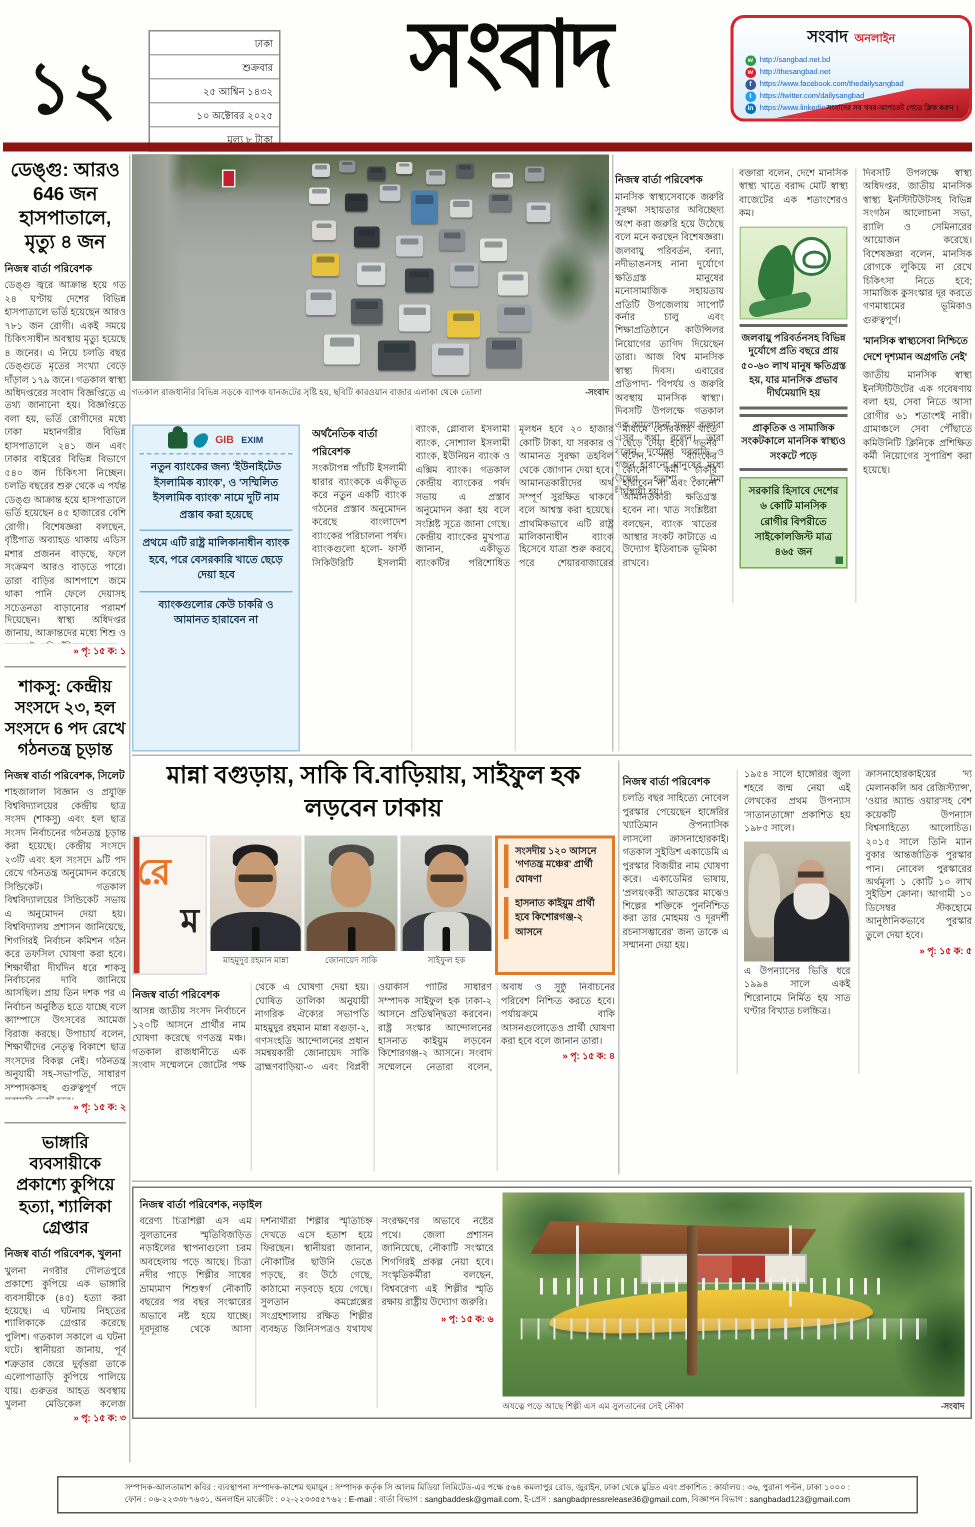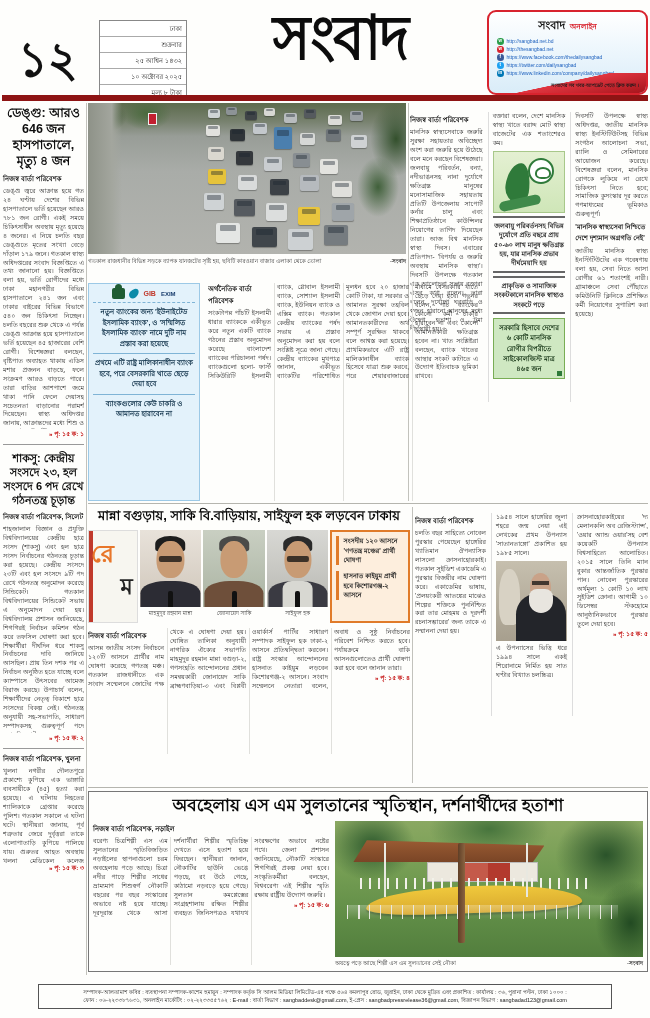--- a/index.html
+++ b/index.html
@@ -10,21 +10,21 @@
   
   .pagenum { position:absolute; left:18px; top:24px; font-size:46px; font-weight:900; color:#111; transform:scaleY(1.05); }
   .datebox { position:absolute; left:99px; top:20px; width:88px; border:1px solid #888; background:#fff; }
   .datebox .row { font-size:6.6px; text-align:right; padding:1.5px 4px; border-bottom:1px solid #aaa; color:#222; }
   .datebox .row:last-child { border-bottom:none; }
   .logo-wrap { position:absolute; left:200px; top:8px; width:280px; text-align:center; }
   .tagline { display:flex; justify-content:center; align-items:center; gap:4px; font-size:8px; font-weight:bold; letter-spacing:4px; color:#222; }
   .tagline .badge { display:inline-block; width:13px; height:13px; background:#cc1122; border-radius:50%; color:#fff; font-size:6.5px; line-height:13px; letter-spacing:0; text-align:center; flex:0 0 auto; }
   .logo { font-size:57px; font-weight:900; letter-spacing:-2px; line-height:1.0; color:#0c0c0c; transform:scaleY(1.08); margin-top:1px; }
 
-  .onlinebox { position:absolute; left:487px; top:10px; width:161px; height:85px; border:2px solid #d8232e; border-radius:9px; background:linear-gradient(180deg,#ffffff 0%,#eaf5fc 55%,#d9ecf8 100%); overflow:hidden; }
+  .onlinebox { position:absolute; left:487px; top:10px; width:161px; height:71px; border:2px solid #d8232e; border-radius:9px; background:linear-gradient(180deg,#ffffff 0%,#eaf5fc 55%,#d9ecf8 100%); overflow:hidden; }
   .onlinebox .ob-title { text-align:center; margin-top:3px; }
   .onlinebox .ob-title .t1 { font-size:11px; font-weight:900; color:#111; }
   .onlinebox .ob-title .t2 { font-size:7.5px; font-weight:bold; color:#d8232e; }
   .oblinks { margin:2px 0 0 8px; }
   .oblink { display:flex; align-items:center; gap:3px; margin-bottom:1.5px; }
   .oblink .ic { width:6.5px; height:6.5px; border-radius:50%; flex:0 0 auto; color:#fff; font-size:4.5px; line-height:6.5px; text-align:center; font-weight:bold; }
   .ic-globe { background:#2a9d4a; }
   .ic-globe2 { background:#d8232e; }
   .ic-fb { background:#3b5998; }
   .ic-tw { background:#1da1f2; }
@@ -95,21 +95,21 @@
   .lg-txt1 { font-size:7px; font-weight:900; color:#c0392b; }
   .lg-txt2 { font-size:6px; font-weight:900; color:#1a3e6e; }
   .bank-side .sb { font-size:7px; font-weight:bold; text-align:center; line-height:1.5; color:#10324a; padding:4px 1px; }
   .bank-side .sb + .sb { border-top:1px solid #7fb4d6; }
   .bank-body { margin-left:8px; width:270px; height:218px; overflow:hidden;
     column-count:4; column-gap:6px; column-rule:1px solid #e0e0dc; }
   .bank-body .by { margin-top:0; }
 
   
   .election { position:absolute; left:88px; top:507px; width:322px; }
-  .election h2 { font-size:13px; font-weight:800; text-align:center; line-height:1.4; color:#0b0b0b; }
+  .election h2 { font-size:16px; font-weight:800; text-align:center; line-height:1.4; color:#0b0b0b; }
   .e-row { display:flex; gap:2px; margin-top:5px; height:93px; }
   .e-graphic { width:50px; background:#f7f6f0; border:1px solid #ddd; position:relative; overflow:hidden; }
   .e-graphic .g1 { position:absolute; left:2px; top:4px; font-size:24px; font-weight:900; color:#e8762a; }
   .e-graphic .g2 { position:absolute; right:4px; bottom:16px; font-size:22px; font-weight:900; color:#222; }
   .e-graphic .gbar { position:absolute; left:0; top:0; width:4px; height:100%; background:#c0392b; }
   .pwrap { width:62px; display:flex; flex-direction:column; }
   .portrait { position:relative; height:77px; overflow:hidden; }
   .p-head { position:absolute; left:50%; top:14%; width:44%; height:48%; transform:translateX(-50%); background:#c89b74; border-radius:48% 48% 46% 46%; }
   .p-hair { position:absolute; left:50%; top:8%; width:48%; height:20%; transform:translateX(-50%); background:#1d1d1d; border-radius:50% 50% 20% 20%; }
   .p-glass { position:absolute; left:50%; top:34%; width:36%; height:7%; transform:translateX(-50%); background:rgba(15,15,15,.75); border-radius:2px; }
@@ -224,20 +224,21 @@
       <div class="bd">ডেঙ্গু জ্বরে আক্রান্ত হয়ে গত ২৪ ঘণ্টায় দেশের বিভিন্ন হাসপাতালে ভর্তি হয়েছেন আরও ৭৮১ জন রোগী। একই সময়ে চিকিৎসাধীন অবস্থায় মৃত্যু হয়েছে ৪ জনের। এ নিয়ে চলতি বছর ডেঙ্গুতে মৃতের সংখ্যা বেড়ে দাঁড়াল ১৭৯ জনে। গতকাল স্বাস্থ্য অধিদপ্তরের সংবাদ বিজ্ঞপ্তিতে এ তথ্য জানানো হয়। বিজ্ঞপ্তিতে বলা হয়, ভর্তি রোগীদের মধ্যে ঢাকা মহানগরীর বিভিন্ন হাসপাতালে ২৪১ জন এবং ঢাকার বাইরের বিভিন্ন বিভাগে ৫৪০ জন চিকিৎসা নিচ্ছেন। চলতি বছরের শুরু থেকে এ পর্যন্ত ডেঙ্গু আক্রান্ত হয়ে হাসপাতালে ভর্তি হয়েছেন ৪৫ হাজারের বেশি রোগী। বিশেষজ্ঞরা বলছেন, বৃষ্টিপাত অব্যাহত থাকায় এডিস মশার প্রজনন বাড়ছে, ফলে সংক্রমণ আরও বাড়তে পারে। তারা বাড়ির আশপাশে জমে থাকা পানি ফেলে দেয়াসহ সচেতনতা বাড়ানোর পরামর্শ দিয়েছেন। স্বাস্থ্য অধিদপ্তর জানায়, আক্রান্তদের মধ্যে শিশু ও বয়স্করাই বেশি ঝুঁকিতে রয়েছেন।</div>
       <div class="marker">» পৃ: ১৫ ক: ১</div>
     </div>
     <div class="la la2">
       <h3>শাকসু: কেন্দ্রীয় সংসদে ২৩, হল সংসদে 6 পদ রেখে গঠনতন্ত্র চূড়ান্ত</h3>
       <div class="by">নিজস্ব বার্তা পরিবেশক, সিলেট</div>
       <div class="bd">শাহজালাল বিজ্ঞান ও প্রযুক্তি বিশ্ববিদ্যালয়ের কেন্দ্রীয় ছাত্র সংসদ (শাকসু) এবং হল ছাত্র সংসদ নির্বাচনের গঠনতন্ত্র চূড়ান্ত করা হয়েছে। কেন্দ্রীয় সংসদে ২৩টি এবং হল সংসদে ৯টি পদ রেখে গঠনতন্ত্র অনুমোদন করেছে সিন্ডিকেট। গতকাল বিশ্ববিদ্যালয়ের সিন্ডিকেট সভায় এ অনুমোদন দেয়া হয়। বিশ্ববিদ্যালয় প্রশাসন জানিয়েছে, শিগগিরই নির্বাচন কমিশন গঠন করে তফসিল ঘোষণা করা হবে। শিক্ষার্থীরা দীর্ঘদিন ধরে শাকসু নির্বাচনের দাবি জানিয়ে আসছিল। প্রায় তিন দশক পর এ নির্বাচন অনুষ্ঠিত হতে যাচ্ছে বলে ক্যাম্পাসে উৎসবের আমেজ বিরাজ করছে। উপাচার্য বলেন, শিক্ষার্থীদের নেতৃত্ব বিকাশে ছাত্র সংসদের বিকল্প নেই। গঠনতন্ত্র অনুযায়ী সহ-সভাপতি, সাধারণ সম্পাদকসহ গুরুত্বপূর্ণ পদে সরাসরি ভোট হবে।</div>
       <div class="marker">» পৃ: ১৫ ক: ২</div>
     </div>
     <div class="la la3">
+      <h3>ভাঙ্গারি ব্যবসায়ীকে প্রকাশ্যে কুপিয়ে হত্যা, শ্যালিকা গ্রেপ্তার</h3>
       <div class="by">নিজস্ব বার্তা পরিবেশক, খুলনা</div>
       <div class="bd">খুলনা নগরীর দৌলতপুরে প্রকাশ্যে কুপিয়ে এক ভাঙ্গারি ব্যবসায়ীকে (৪৫) হত্যা করা হয়েছে। এ ঘটনায় নিহতের শ্যালিকাকে গ্রেপ্তার করেছে পুলিশ। গতকাল সকালে এ ঘটনা ঘটে। স্থানীয়রা জানায়, পূর্ব শত্রুতার জেরে দুর্বৃত্তরা তাকে এলোপাতাড়ি কুপিয়ে পালিয়ে যায়। গুরুতর আহত অবস্থায় খুলনা মেডিকেল কলেজ হাসপাতালে নেয়া হলে কর্তব্যরত চিকিৎসক তাকে মৃত ঘোষণা করেন। পুলিশ জানায়, হত্যার কারণ উদঘাটনে তদন্ত চলছে এবং জড়িতদের গ্রেপ্তারে অভিযান অব্যাহত রয়েছে।</div>
       <div class="marker">» পৃ: ১৫ ক: ৩</div>
     </div>
   </div>
 
   <div class="traffic" id="trafficPhoto">
     <div class="trees-l"></div>
     <div class="wall"></div>
     <div class="trees-r"></div>
@@ -395,21 +396,20 @@
         <div class="bd">এ উপন্যাসের ভিত্তি ধরে ১৯৯৪ সালে একই শিরোনামে নির্মিত হয় সাত ঘণ্টার বিখ্যাত চলচ্চিত্র।</div>
       </div>
       <div class="n-col">
         <div class="bd">ক্রাসনাহোরকাইয়ের 'দ্য মেলানকলি অব রেজিস্ট্যান্স', 'ওয়ার অ্যান্ড ওয়ার'সহ বেশ কয়েকটি উপন্যাস বিশ্বসাহিত্যে আলোচিত। ২০১৫ সালে তিনি ম্যান বুকার আন্তর্জাতিক পুরস্কার পান। নোবেল পুরস্কারের অর্থমূল্য ১ কোটি ১০ লাখ সুইডিশ ক্রোনা। আগামী ১০ ডিসেম্বর স্টকহোমে আনুষ্ঠানিকভাবে পুরস্কার তুলে দেয়া হবে।</div>
         <div class="marker">» পৃ: ১৫ ক: ৫</div>
       </div>
     </div>
   </div>
 
   <div class="sultan">
-    <h2>অবহেলায় এস এম সুলতানের স্মৃতিস্থান, দর্শনার্থীদের হতাশা</h2>
     <div class="s-row">
       <div class="s-text">
         <div class="by">নিজস্ব বার্তা পরিবেশক, নড়াইল</div>
         <div class="cols">
           <div class="bd">বরেণ্য চিত্রশিল্পী এস এম সুলতানের স্মৃতিবিজড়িত নড়াইলের স্থাপনাগুলো চরম অবহেলায় পড়ে আছে। চিত্রা নদীর পাড়ে শিল্পীর সাধের ভ্রাম্যমাণ শিশুস্বর্গ নৌকাটি বছরের পর বছর সংস্কারের অভাবে নষ্ট হয়ে যাচ্ছে। দূরদূরান্ত থেকে আসা দর্শনার্থীরা শিল্পীর স্মৃতিচিহ্ন দেখতে এসে হতাশ হয়ে ফিরছেন। স্থানীয়রা জানান, নৌকাটির ছাউনি ভেঙে পড়ছে, রং উঠে গেছে, কাঠামো নড়বড়ে হয়ে গেছে। সুলতান কমপ্লেক্সের সংগ্রহশালায় রক্ষিত শিল্পীর ব্যবহৃত জিনিসপত্রও যথাযথ সংরক্ষণের অভাবে নষ্টের পথে। জেলা প্রশাসন জানিয়েছে, নৌকাটি সংস্কারে শিগগিরই প্রকল্প নেয়া হবে। সংস্কৃতিকর্মীরা বলছেন, বিশ্ববরেণ্য এই শিল্পীর স্মৃতি রক্ষায় রাষ্ট্রীয় উদ্যোগ জরুরি।</div>
           <div class="marker">» পৃ: ১৫ ক: ৬</div>
         </div>
       </div>
       <div>
         <div class="s-photo">

